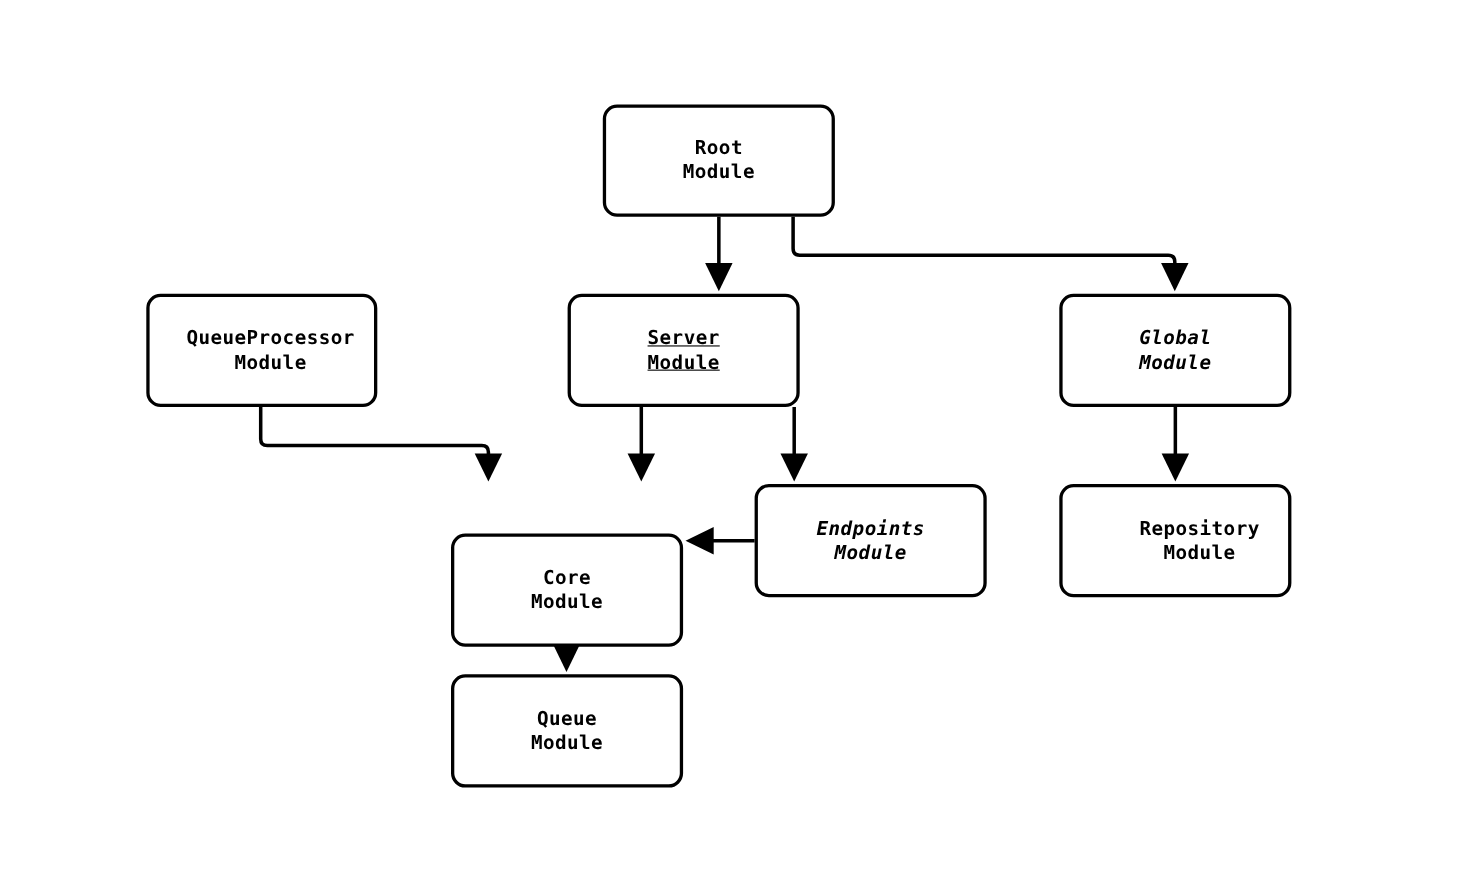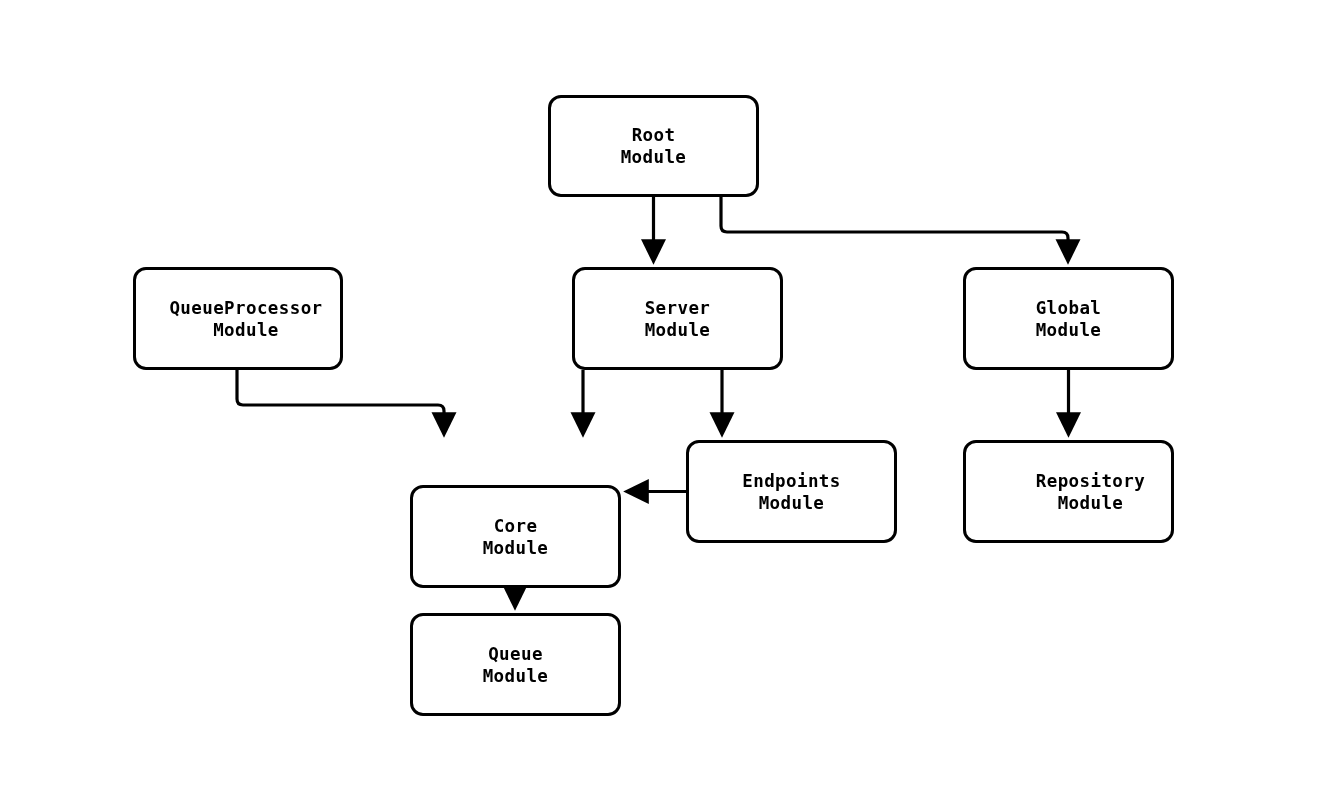--- a/index.html
+++ b/index.html
@@ -82,36 +82,36 @@
   <div class="node" style="left:548px; top:95px; width:211px; height:102px;">
     <div class="node-line">Root</div>
     <div class="node-line">Module</div>
   </div>
 
   <div class="node" style="left:133px; top:267px; width:210px; height:103px;padding-left:16px;">
     <div class="node-line">QueueProcessor</div>
     <div class="node-line">Module</div>
   </div>
 
-  <div class="node" style="left:572px; top:267px; width:211px; height:103px;">
+  <div class="node" style="left:516px; top:267px; width:211px; height:103px;text-decoration:underline;">
     <div class="node-line">Server</div>
     <div class="node-line">Module</div>
   </div>
 
-  <div class="node" style="left:963px; top:267px; width:211px; height:103px;">
+  <div class="node" style="left:963px; top:267px; width:211px; height:103px;font-style:italic;">
     <div class="node-line">Global</div>
     <div class="node-line">Module</div>
   </div>
 
   <div class="node" style="left:410px; top:440px; width:211px; height:103px;margin-top:45px;">
     <div class="node-line">Core</div>
     <div class="node-line">Module</div>
   </div>
 
-  <div class="node" style="left:686px; top:440px; width:211px; height:103px;">
+  <div class="node" style="left:686px; top:440px; width:211px; height:103px;font-style:italic;">
     <div class="node-line">Endpoints</div>
     <div class="node-line">Module</div>
   </div>
 
   <div class="node" style="left:963px; top:440px; width:211px; height:103px;padding-left:44px;">
     <div class="node-line">Repository</div>
     <div class="node-line">Module</div>
   </div>
 
   <div class="node" style="left:410px; top:613px; width:211px; height:103px;">

